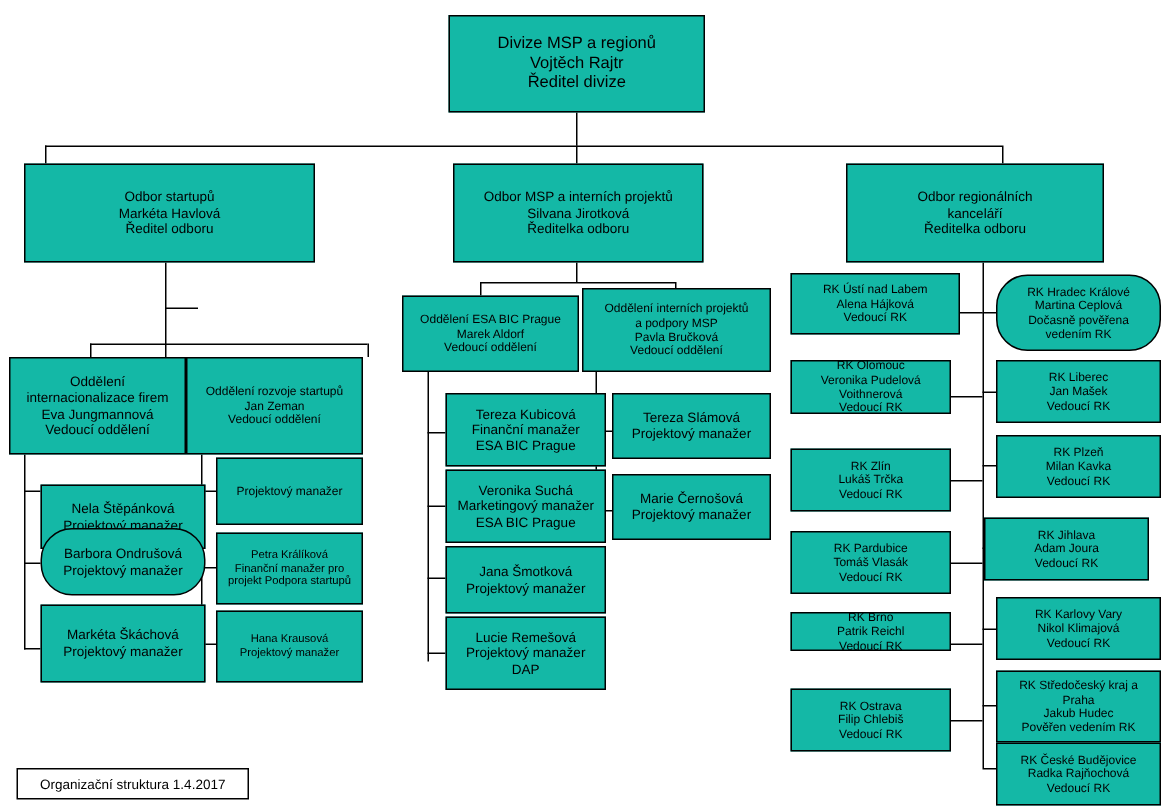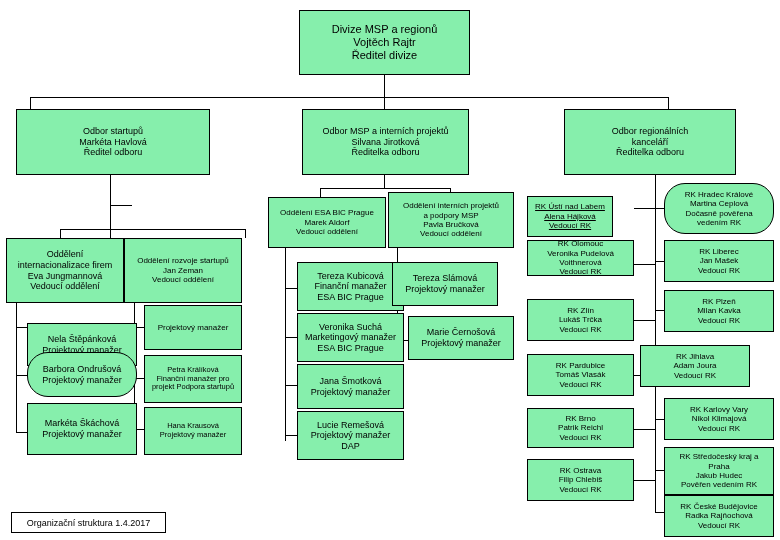--- a/index.html
+++ b/index.html
@@ -14,21 +14,21 @@
     height: 540px;
     background: #ffffff;
     font-family: "Liberation Sans", "DejaVu Sans", sans-serif;
     color: #000000;
     overflow: hidden;
   }
   .box {
     position: absolute;
     box-sizing: border-box;
     border: 1px solid #000000;
-    background: #86efac;
+    background: #14b8a6;
     display: flex;
     flex-direction: column;
     align-items: center;
     justify-content: center;
     text-align: center;
     line-height: 1.18;
     z-index: 2;
     padding: 1px 2px;
   }
   .box .ln { display: block; width: 100%; }
@@ -202,51 +202,51 @@
   <div class="box s9" style="left:297px; top:364px; width:107px; height:45px;">
     <span class="ln">Jana Šmotková</span>
     <span class="ln">Projektový manažer</span>
   </div>
   <div class="box s9" style="left:297px; top:411px; width:107px; height:49px;">
     <span class="ln">Lucie Remešová</span>
     <span class="ln">Projektový manažer</span>
     <span class="ln">DAP</span>
   </div>
 
-  <div class="box s9" style="left:392px; top:262px; width:106px; height:44px;align-items:center;">
+  <div class="box s9" style="left:408px; top:262px; width:106px; height:44px;align-items:center;">
     <span class="ln">Tereza Slámová</span>
     <span class="ln">Projektový manažer</span>
   </div>
   <div class="box s9" style="left:408px; top:316px; width:106px; height:44px;">
     <span class="ln">Marie Černošová</span>
     <span class="ln">Projektový manažer</span>
   </div>
 
-  <div class="box s8" style="left:527px; top:196px; width:86px; height:41px;text-decoration:underline;">
+  <div class="box s8" style="left:527px; top:182px; width:113px; height:41px;">
     <span class="ln">RK Ústí nad Labem</span>
     <span class="ln">Alena Hájková</span>
     <span class="ln">Vedoucí RK</span>
   </div>
   <div class="box s8" style="left:527px; top:240px; width:107px; height:36px;">
     <span class="ln">RK Olomouc</span>
     <span class="ln">Veronika Pudelová</span>
     <span class="ln">Voithnerová</span>
     <span class="ln">Vedoucí RK</span>
   </div>
   <div class="box s8" style="left:527px; top:299px; width:107px; height:42px;">
     <span class="ln">RK Zlín</span>
     <span class="ln">Lukáš Trčka</span>
     <span class="ln">Vedoucí RK</span>
   </div>
   <div class="box s8" style="left:527px; top:354px; width:107px; height:42px;">
     <span class="ln">RK Pardubice</span>
     <span class="ln">Tomáš Vlasák</span>
     <span class="ln">Vedoucí RK</span>
   </div>
-  <div class="box s8" style="left:527px; top:408px; width:107px; height:40px;">
+  <div class="box s8" style="left:527px; top:408px; width:107px; height:26px;">
     <span class="ln">RK Brno</span>
     <span class="ln">Patrik Reichl</span>
     <span class="ln">Vedoucí RK</span>
   </div>
   <div class="box s8" style="left:527px; top:459px; width:107px; height:42px;">
     <span class="ln">RK Ostrava</span>
     <span class="ln">Filip Chlebiš</span>
     <span class="ln">Vedoucí RK</span>
   </div>
 
@@ -259,21 +259,21 @@
   <div class="box s8" style="left:664px; top:240px; width:110px; height:42px;">
     <span class="ln">RK Liberec</span>
     <span class="ln">Jan Mašek</span>
     <span class="ln">Vedoucí RK</span>
   </div>
   <div class="box s8" style="left:664px; top:290px; width:110px; height:42px;">
     <span class="ln">RK Plzeň</span>
     <span class="ln">Milan Kavka</span>
     <span class="ln">Vedoucí RK</span>
   </div>
-  <div class="box s8" style="left:640px; top:345px; width:110px; height:42px;align-items:center;">
+  <div class="box s8" style="left:656px; top:345px; width:110px; height:42px;align-items:center;">
     <span class="ln">RK Jihlava</span>
     <span class="ln">Adam Joura</span>
     <span class="ln">Vedoucí RK</span>
   </div>
   <div class="box s8" style="left:664px; top:398px; width:110px; height:42px;">
     <span class="ln">RK Karlovy Vary</span>
     <span class="ln">Nikol Klimajová</span>
     <span class="ln">Vedoucí RK</span>
   </div>
   <div class="box s8" style="left:664px; top:447px; width:110px; height:48px;">

